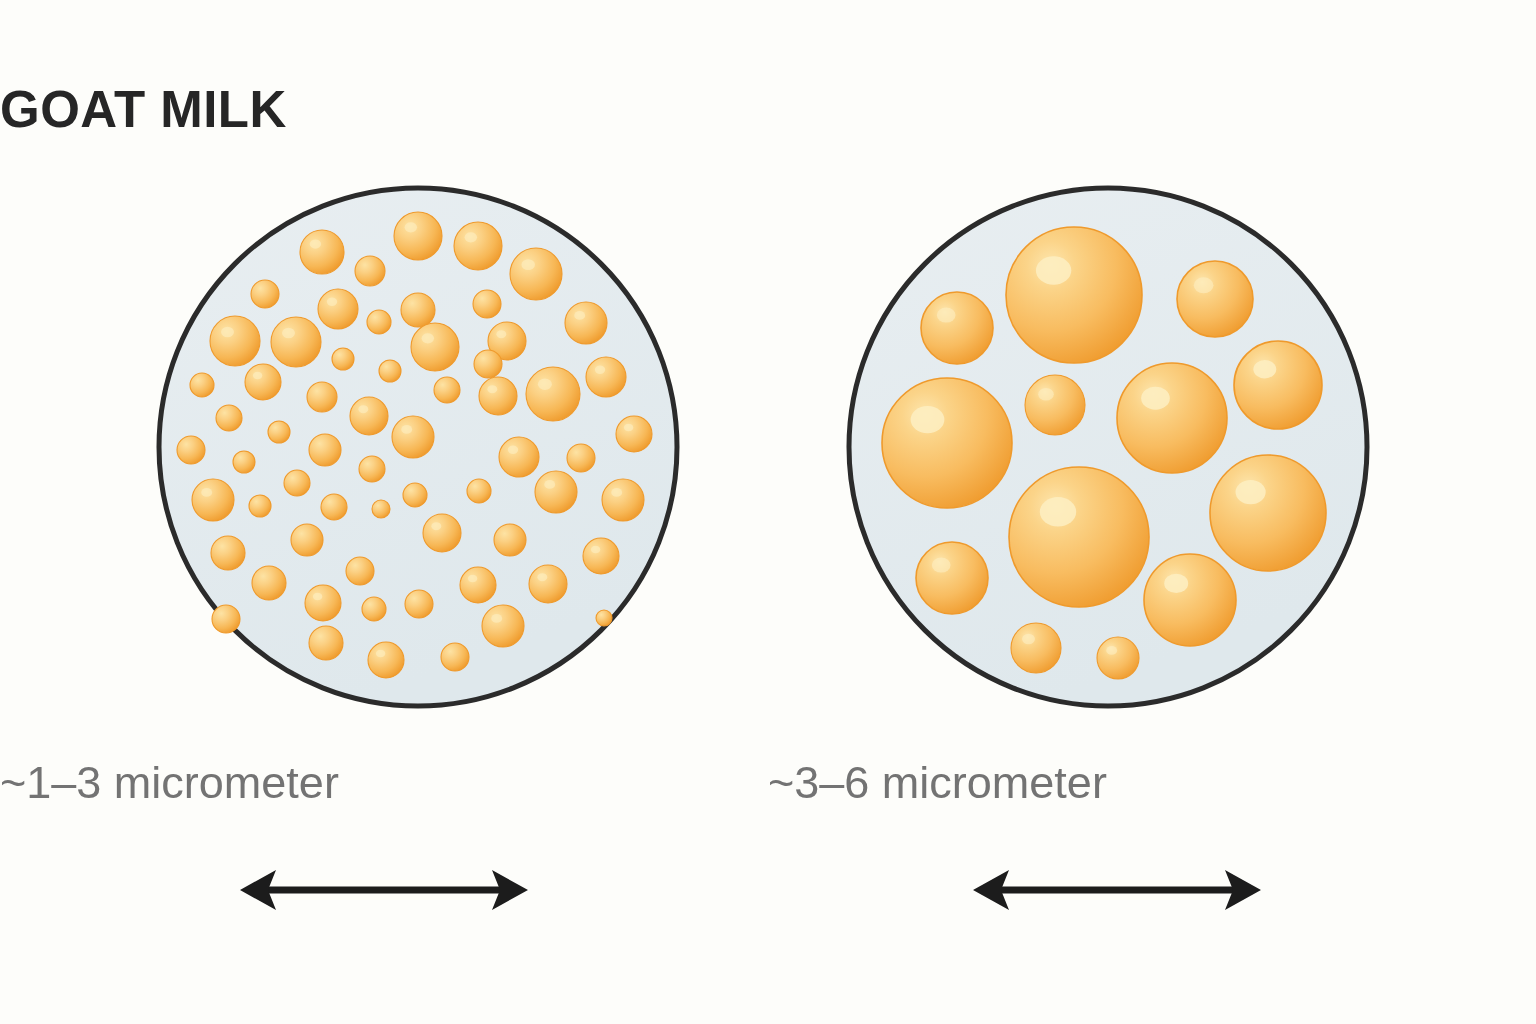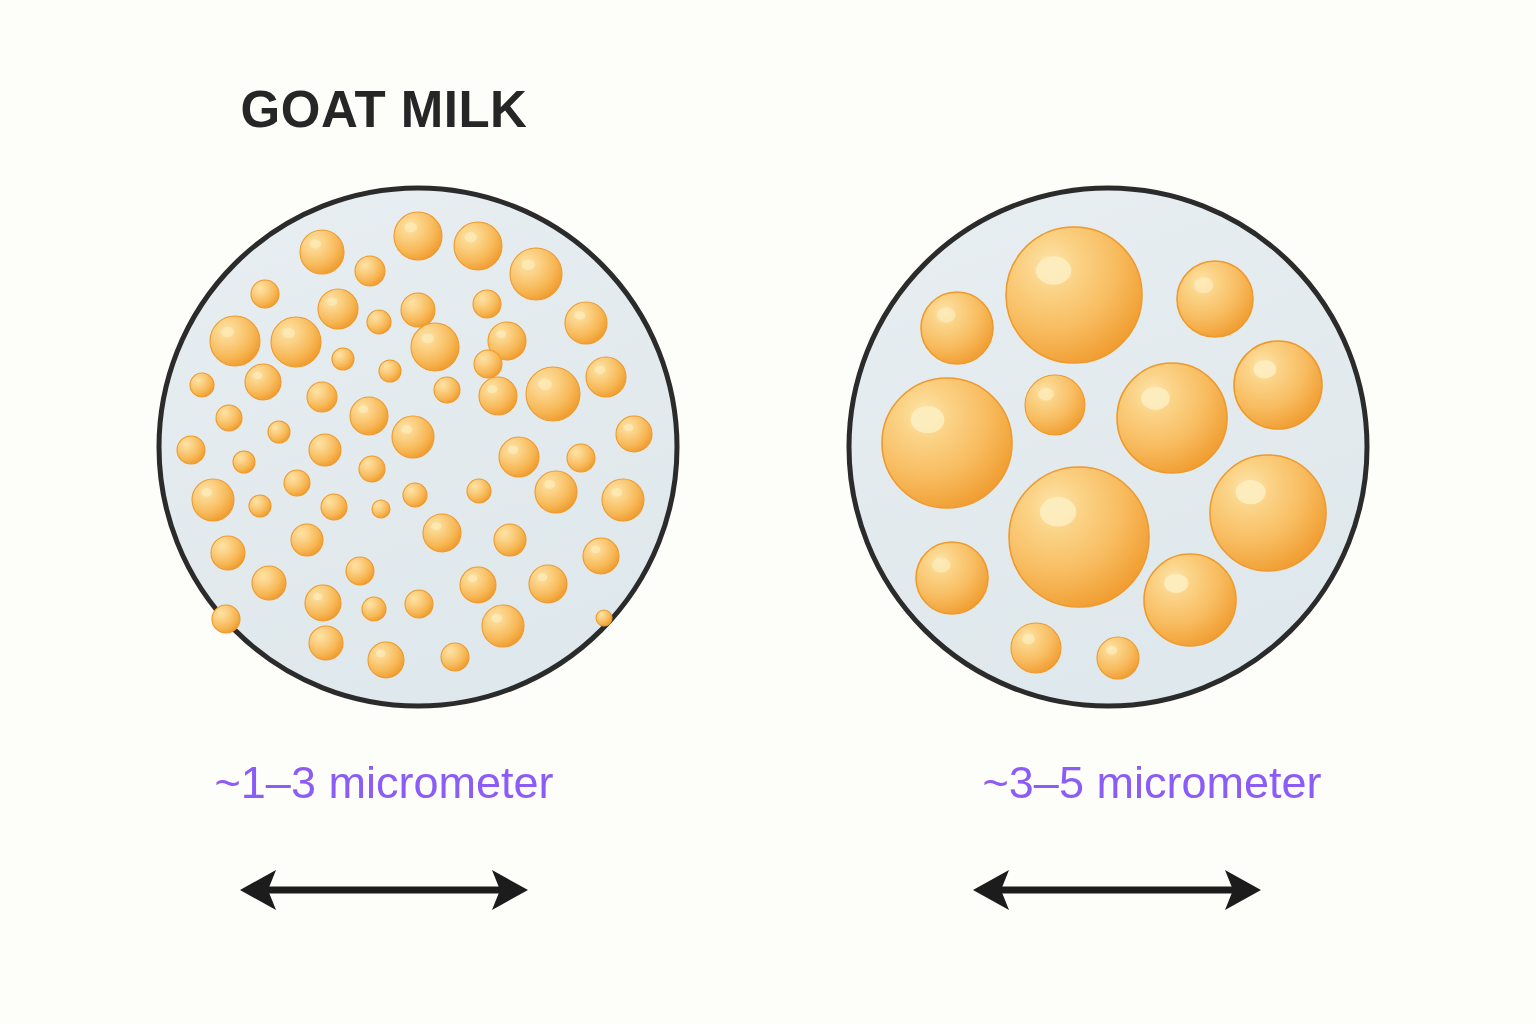--- a/index.html
+++ b/index.html
@@ -26,36 +26,35 @@
     width: 768px;
     height: 1024px;
   }
   .panel.left  { left: 0; }
   .panel.right { left: 768px; }
 
   .panel-title {
     position: absolute;
     top: 84px;
     width: 100%;
-    text-align: center;
+    text-align: left;
     font-size: 51px;
     font-weight: bold;
     letter-spacing: 0.5px;
     color: #262626;
     white-space: nowrap;
     line-height: 1;
   }
   .panel-caption {
     position: absolute;
     top: 760px;
     width: 100%;
-    text-align: center;
     font-size: 45px;
     font-weight: 400;
-    color: #8b5cf6;
+    color: #737373;
     white-space: nowrap;
     line-height: 1;
   }
   .dish-wrap {
     position: absolute;
     top: 183px;
     left: 0;
     width: 768px;
     height: 530px;
   }
@@ -244,21 +243,21 @@
             <circle cx="422" cy="417" r="46" fill="url(#gGlobCow)" stroke="#ef9a2c" stroke-width="1.6"></circle>
             <ellipse cx="408.2" cy="400.44" rx="11.96" ry="9.66" fill="#fdeec2" opacity="0.85"></ellipse>
             <circle cx="268" cy="465" r="25" fill="url(#gGlobCow)" stroke="#ef9a2c" stroke-width="1.1"></circle>
             <ellipse cx="260.5" cy="456" rx="6.5" ry="5.25" fill="#fdeec2" opacity="0.6"></ellipse>
             <circle cx="350" cy="475" r="21" fill="url(#gGlobCow)" stroke="#ef9a2c" stroke-width="1.1"></circle>
             <ellipse cx="343.7" cy="467.44" rx="5.46" ry="4.41" fill="#fdeec2" opacity="0.6"></ellipse>
           </g>
       </svg>
     </div>
 
-    <div class="panel-caption">~3–5 micrometer</div>
+    <div class="panel-caption">~3–6 micrometer</div>
 
     <div class="arrow-wrap">
       <svg class="centered-svg" width="768" height="56" viewBox="0 0 768 56">
         <g stroke="#1c1c1c" fill="none" stroke-width="7" stroke-linecap="butt">
           <line x1="215" y1="28" x2="483" y2="28"></line>
         </g>
         <path d="M 205 28 L 241 8 L 233 28 L 241 48 Z" fill="#1c1c1c"></path>
         <path d="M 493 28 L 457 8 L 465 28 L 457 48 Z" fill="#1c1c1c"></path>
       </svg>
     </div>

